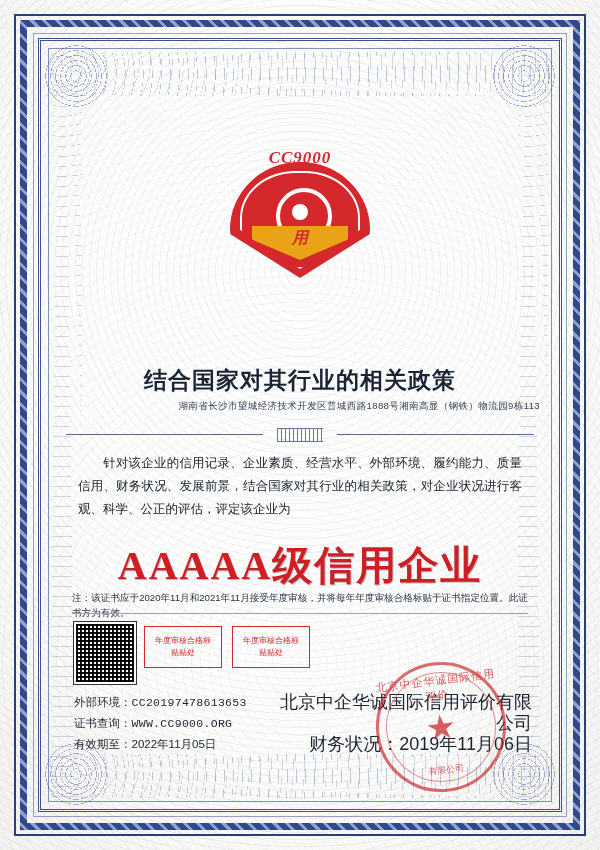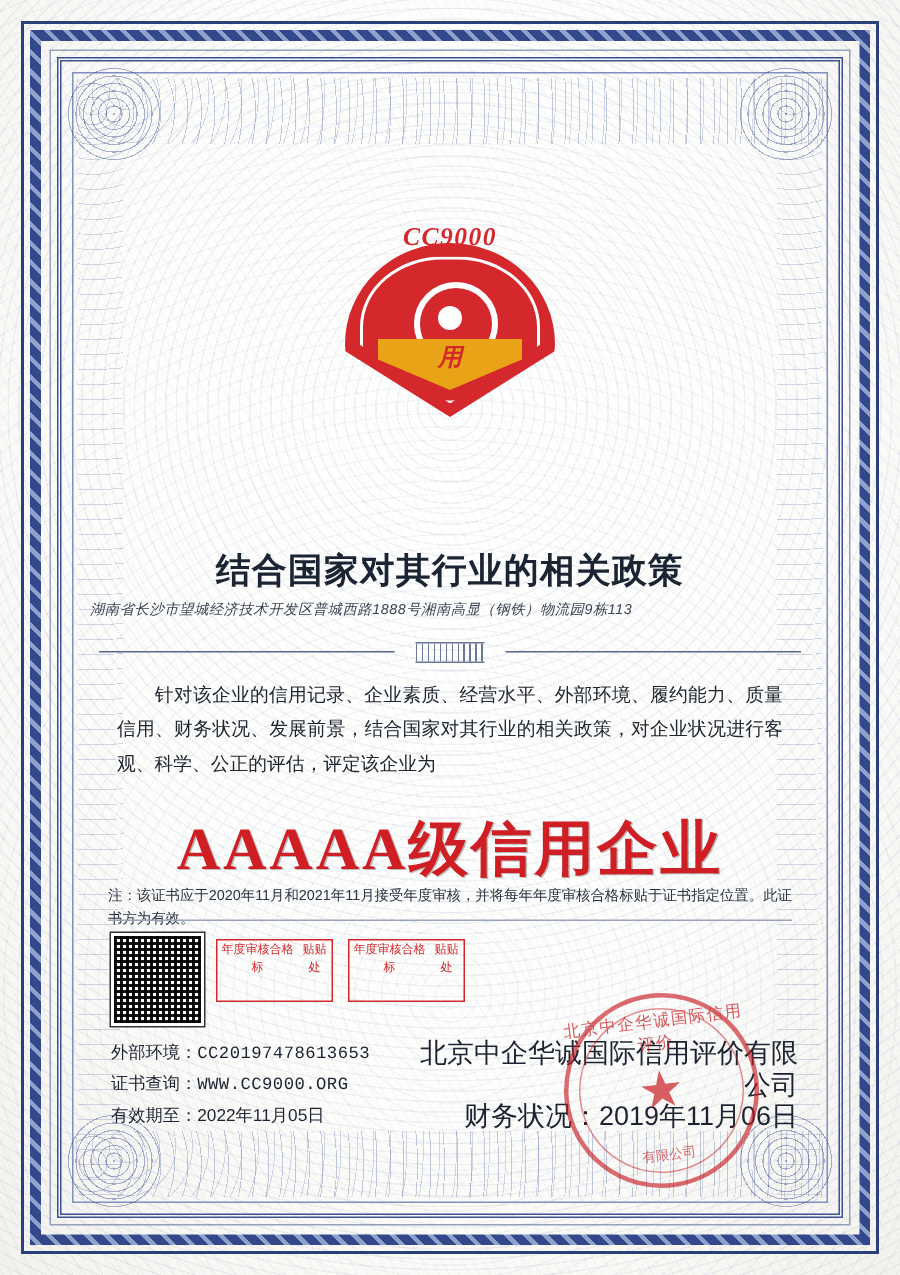--- a/index.html
+++ b/index.html
@@ -111,22 +111,22 @@
     font-family:"Liberation Serif","DejaVu Serif",serif;
     font-weight:bold;font-size:43px;letter-spacing:3px;color:#15161a;
     text-shadow:1px 1px 0 #9aa0ae;
   }
   .company{
     position:absolute;left:0;right:0;top:305px;text-align:center;
     font-family:"Liberation Serif","DejaVu Serif",serif;
     font-weight:bold;font-size:23px;letter-spacing:1px;color:#1b2433;
   }
   .address{
-    position:absolute;left:0;right:0;top:340px;text-align:left;
-    font-size:9.5px;color:#3a4252;letter-spacing:.4px;font-style:italic;
+    position:absolute;left:11px;right:0;top:340px;text-align:right;
+    font-size:9.5px;color:#3a4252;letter-spacing:.4px;
   }
   
   .divider{position:absolute;left:6px;right:6px;top:368px;height:12px;}
   .divider .line{position:absolute;top:6px;height:1px;background:#5c6787;}
   .divider .l1{left:0;width:42%;}
   .divider .l2{right:0;width:42%;}
   .divider .dia{
     position:absolute;left:50%;top:0;transform:translateX(-50%);
     width:46px;height:12px;
     background-image:repeating-linear-gradient(90deg,#6d7798 0 1px,transparent 1px 4px);
@@ -159,21 +159,21 @@
       repeating-linear-gradient(0deg,#111 0 2px,#fff 2px 4px),
       repeating-linear-gradient(90deg,#111 0 2px,#fff 2px 4px);
     background-blend-mode:multiply;
     border:2px solid #fff;
     outline:1px solid #333;
   }
   .stampbox{
     position:absolute;top:566px;width:76px;height:40px;
     border:1px solid #d2282c;color:#d2282c;
     font-size:8px;line-height:12px;text-align:center;
-    display:flex;flex-direction:row;justify-content:center;
+    display:flex;flex-direction:column;justify-content:center;
   }
   .sb1{left:84px;} .sb2{left:172px;}
 
   .fields{
     position:absolute;left:14px;top:632px;font-size:11.5px;line-height:21px;color:#1d2330;
   }
   .fields .mono{font-family:Liberation Mono, monospace;letter-spacing:.3px;}
   .issuer{
     position:absolute;right:8px;top:632px;width:260px;text-align:right;
     font-size:18px;line-height:21px;color:#1d2330;

